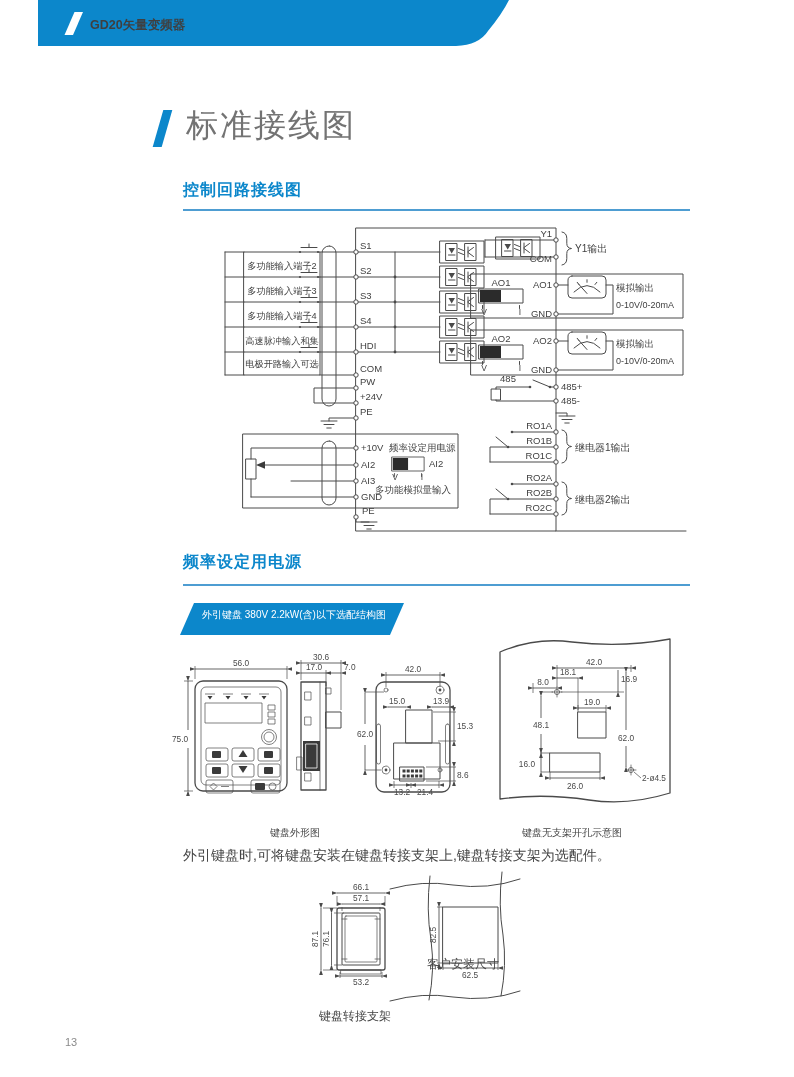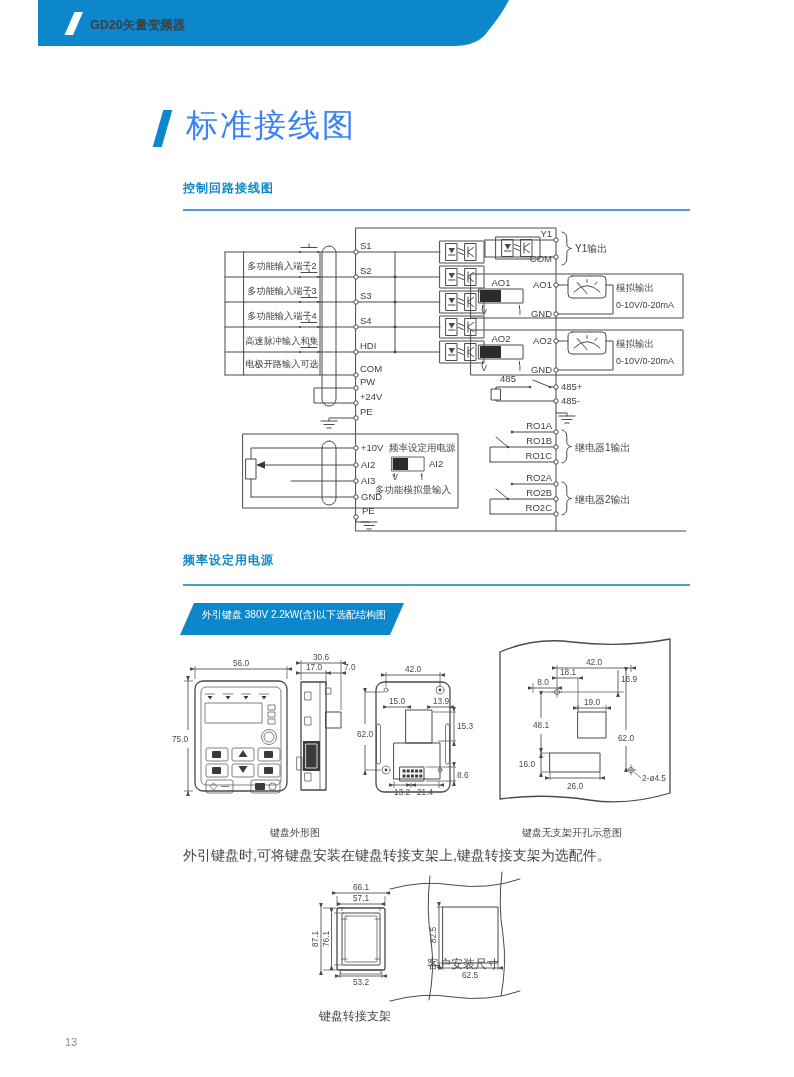--- a/index.html
+++ b/index.html
@@ -16,22 +16,22 @@
   .dot{fill:#4a4a4a;stroke:none;}
   .fl{fill:#3a3a3a;stroke:none;}
   .fz8{font-size:8.3px;fill:#4a4a4a;}
   .fz85{font-size:8.5px;}
   .fz9{font-size:9px;}
   .fz92{font-size:9.2px;}
   .fz95{font-size:9.5px;}
   .fz10{font-size:10px;}
   .hdr-svg{left:0;top:0;}
   .title-slash{position:absolute;left:120px;top:110px;width:9px;height:37px;background:#0c87cb;transform:skewX(-16deg);}
-  .page-title{position:absolute;left:148px;top:104px;font-size:32px;font-weight:500;letter-spacing:2px;color:#3b82f6;}
-  .sec-head{position:absolute;left:145px;font-size:12px;font-weight:700;color:#0c87cb;letter-spacing:1px;}
+  .page-title{position:absolute;left:148px;top:104px;font-size:32px;font-weight:500;letter-spacing:2px;color:#737373;}
+  .sec-head{position:absolute;left:145px;font-size:16px;font-weight:700;color:#0c87cb;letter-spacing:1px;}
   .sec-line{position:absolute;left:145px;width:507px;height:2px;background:#4e9dd2;}
   .banner{position:absolute;left:142px;top:603px;width:224px;height:32px;background:#0c87cb;color:#fff;
           font-size:10px;line-height:24px;padding-left:22px;
           clip-path:polygon(14px 0,100% 0,calc(100% - 14px) 100%,0 100%);}
   .caption{position:absolute;font-size:10px;color:#454545;text-align:left;}
   .caption2{position:absolute;font-size:12px;color:#454545;text-align:center;}
   .note{position:absolute;left:145px;top:847px;font-size:14px;color:#454545;}
   .pageno{position:absolute;left:27px;top:1036px;font-size:11px;color:#8a8a8a;}
 </style>
 </head>

